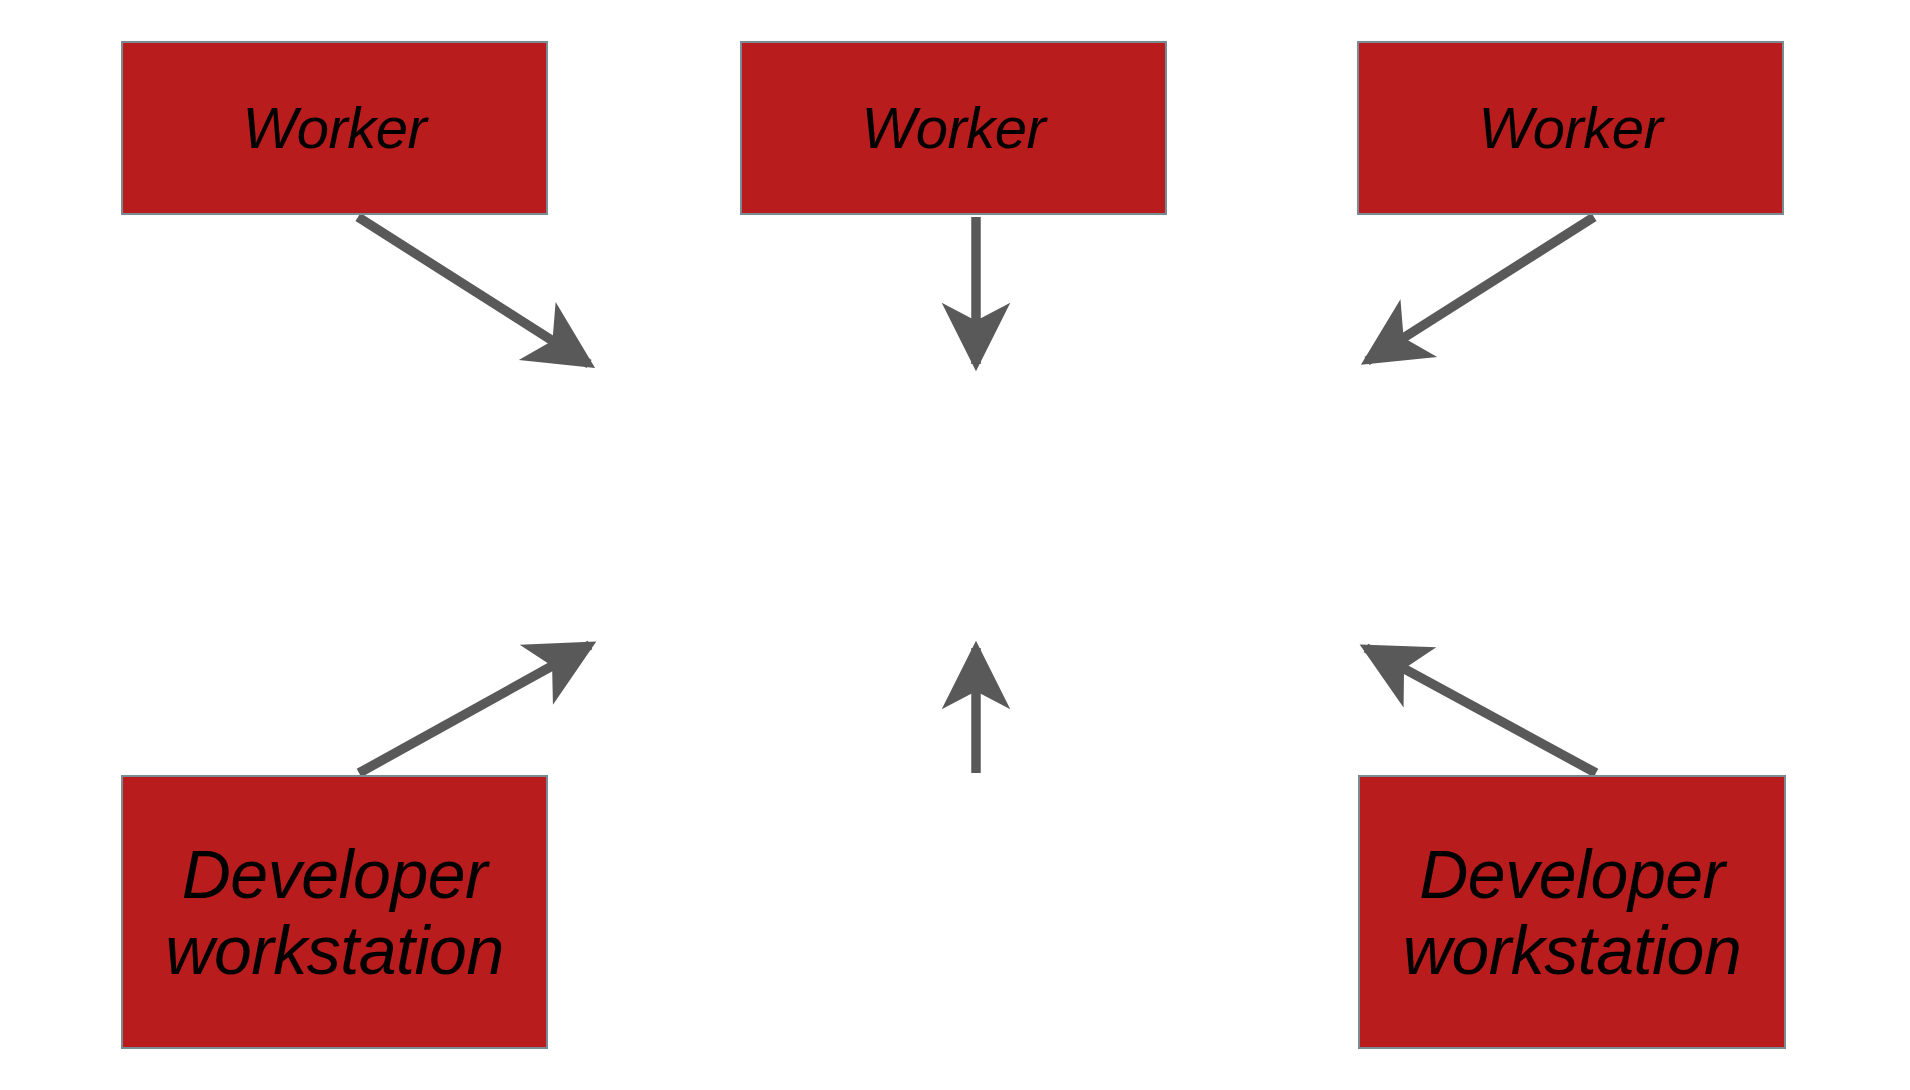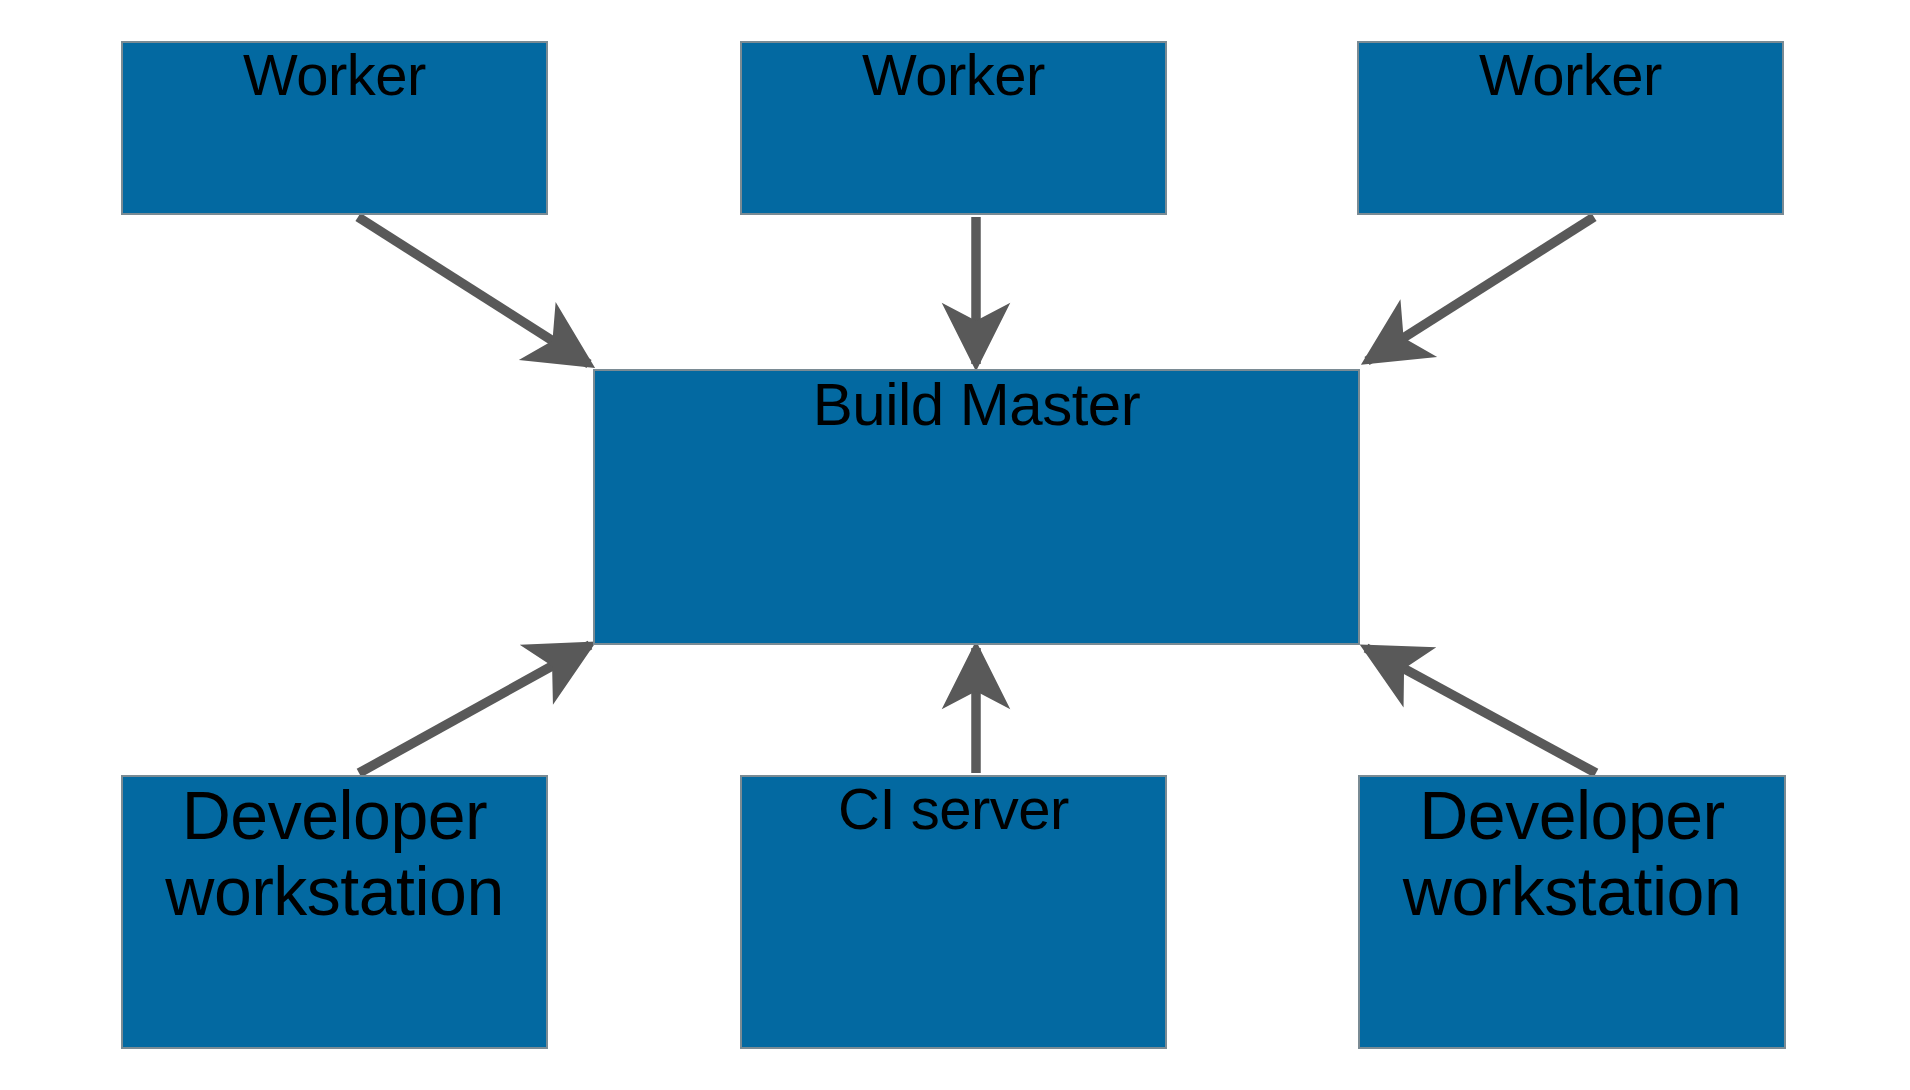--- a/index.html
+++ b/index.html
@@ -11,25 +11,27 @@
     position: relative;
     width: 1910px;
     height: 1090px;
     background: #ffffff;
     overflow: hidden;
     font-family: "Liberation Sans", sans-serif;
   }
   .node {
     position: absolute;
     box-sizing: border-box;
-    background: #0369a1;
+    background: #b91c1c;
     border: 2px solid #7a8b94;
     display: flex;
+    align-items: center;
     justify-content: center;
     text-align: center;
+    font-style: italic;
   }
   .node-label {
     color: #000000;
     font-weight: 400;
     letter-spacing: -0.5px;
     line-height: 1.12;
     white-space: pre-line;
   }
   
   #node-worker-left   { left: 121px; top: 41px;  width: 427px; height: 174px; }
@@ -86,31 +88,25 @@
   </div>
 
   <div class="node" id="node-worker-mid">
     <span class="node-label">Worker</span>
   </div>
 
   <div class="node" id="node-worker-right">
     <span class="node-label">Worker</span>
   </div>
 
-  <div class="node" id="node-build-master">
-    <span class="node-label">Build Master</span>
-  </div>
 
   <div class="node" id="node-dev-left">
     <span class="node-label">Developer
 workstation</span>
   </div>
 
-  <div class="node" id="node-ci-server">
-    <span class="node-label">CI server</span>
-  </div>
 
   <div class="node" id="node-dev-right">
     <span class="node-label">Developer
 workstation</span>
   </div>
 
 </div>
 
 </body></html>

